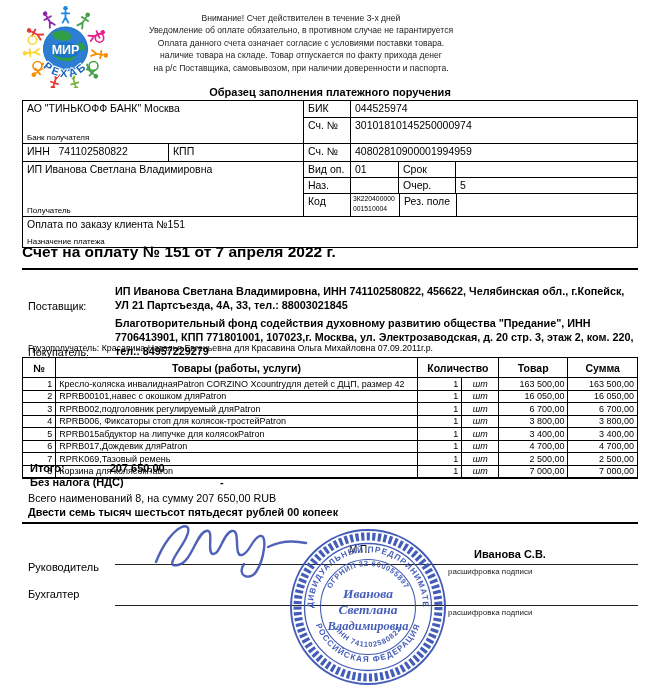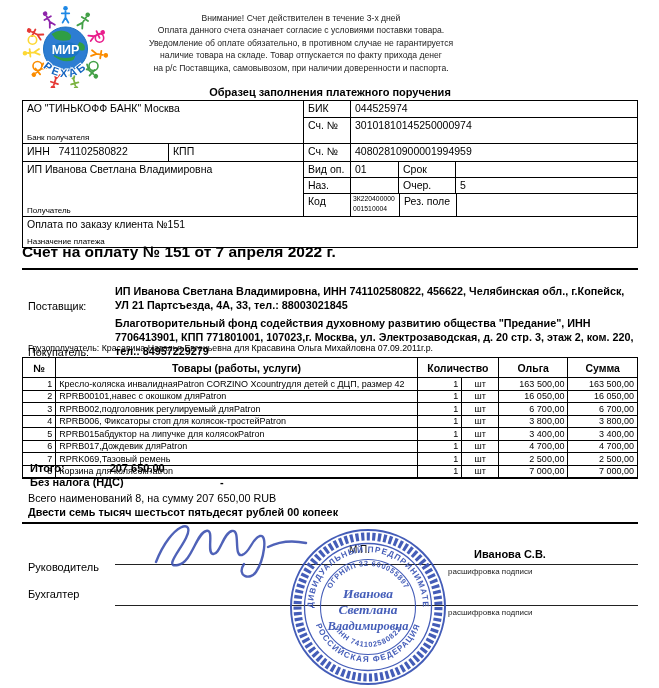--- a/index.html
+++ b/index.html
@@ -56,21 +56,21 @@
   table.items{
     position:absolute;left:22px;top:357px;width:616px;
     border-collapse:collapse;font-size:9px;
   }
   table.items th,table.items td{border:1px solid #000;padding:0 3px;}
   table.items th{font-size:10.5px;font-weight:bold;height:19px;}
   table.items td{height:11.5px;}
   td.c-num{width:27px;text-align:right;}
   td.c-name{width:368px;text-align:left;margin-top:20px;}
   td.c-qty{width:38px;text-align:right;}
-  td.c-unit{width:30px;text-align:center;}
+  td.c-unit{width:30px;text-align:center;font-style:italic;}
   td.c-price{width:64px;text-align:right;}
   td.c-sum{width:64px;text-align:right;}
   table.items tr:last-child td{border-bottom:2px solid #000;}
 
   .total-row{position:absolute;left:30px;width:616px;display:flex;
     justify-content:flex-start;font-weight:bold;font-size:11px;}
   .total-1{top:462px;}
   .total-2{top:476px;}
   .total-row .tv{width:100px;text-align:right;}
 
@@ -132,22 +132,22 @@
       <text x="52" y="50" text-anchor="middle" font-size="12.5" font-weight="bold" fill="#ffffff" font-family="Liberation Sans, sans-serif">МИР</text>
     </g>
     <path id="rehabArc" d="M 26,58 A 30 30 0 0 0 78,58" fill="none"></path>
     <text font-size="11" font-weight="bold" fill="#1565c0" stroke="#ffffff" stroke-width="2" paint-order="stroke" letter-spacing="2.5" font-family="Liberation Sans, sans-serif">
       <textPath href="#rehabArc" startOffset="50%" text-anchor="middle">РЕХАБ</textPath>
     </text>
   </svg>
 
   <div class="warning">
     <div>Внимание! Счет действителен в течение 3-х дней</div>
+    <div>Уведомление об оплате обязательно, в противном случае не гарантируется</div>
     <div>Оплата данного счета означает согласие с условиями поставки товара.</div>
-    <div>Уведомление об оплате обязательно, в противном случае не гарантируется</div>
     <div>наличие товара на складе. Товар отпускается по факту прихода денег</div>
     <div>на р/с Поставщика, самовывозом, при наличии доверенности и паспорта.</div>
   </div>
 
   <div class="sample-title">Образец заполнения платежного поручения</div>
 
   <div class="bank-table">
 
     <div class="bt-row" style="height:42px;">
       <div class="cell br w-left stack" style="padding:0;">
@@ -224,21 +224,21 @@
     <div class="val">Благотворительный фонд содействия духовному развитию общества "Предание", ИНН 7706413901, КПП 771801001, 107023,г. Москва, ул. Электрозаводская, д. 20 стр. 3, этаж 2, ком. 220, тел.: 84957229279</div>
   </div>
   <div class="consignee">Грузополучатель: Красавина Наталья Евгеньевна для Красавина Ольга Михайловна 07.09.2011г.р.</div>
 
   <table class="items">
     <thead>
       <tr>
         <th>№</th>
         <th>Товары (работы, услуги)</th>
         <th colspan="2">Количество</th>
-        <th>Ольга</th>
+        <th>Товар</th>
         <th>Сумма</th>
       </tr>
     </thead>
     <tbody>
       <tr>
         <td class="c-num">1</td>
         <td class="c-name">Кресло-коляска инвалиднаяPatron CORZINO Xcountryдля детей с ДЦП, размер 42</td>
         <td class="c-qty">1</td>
         <td class="c-unit">шт</td>
         <td class="c-price">163 500,00</td>

